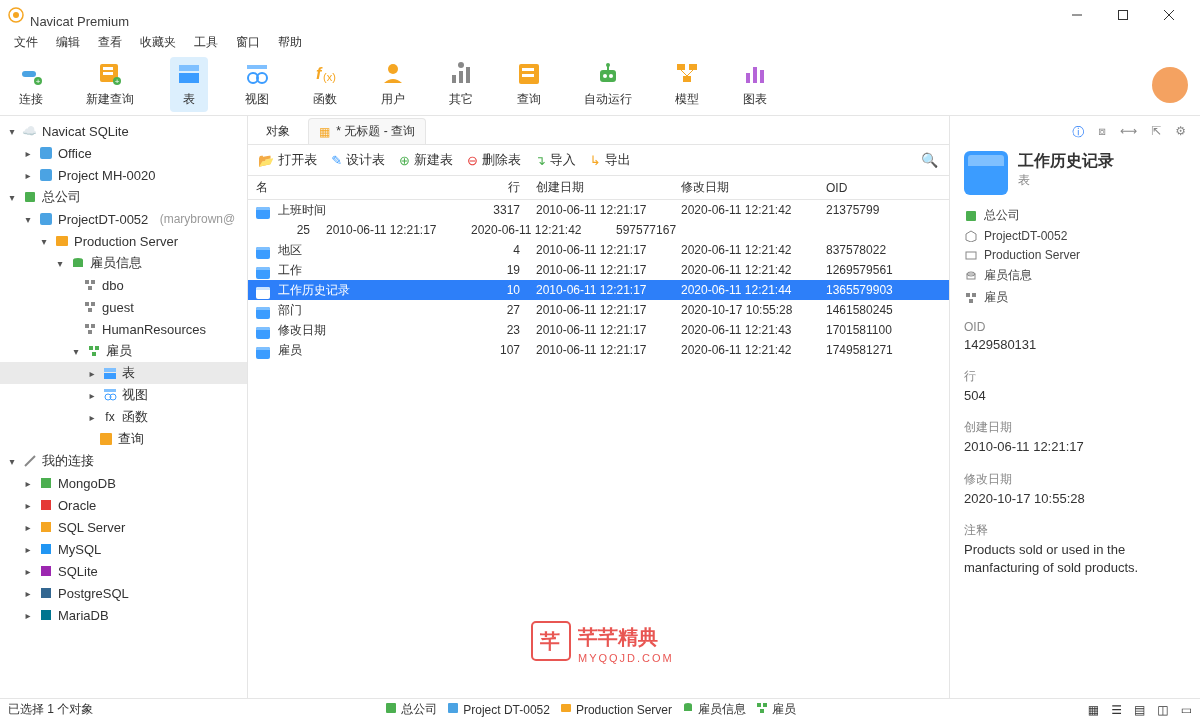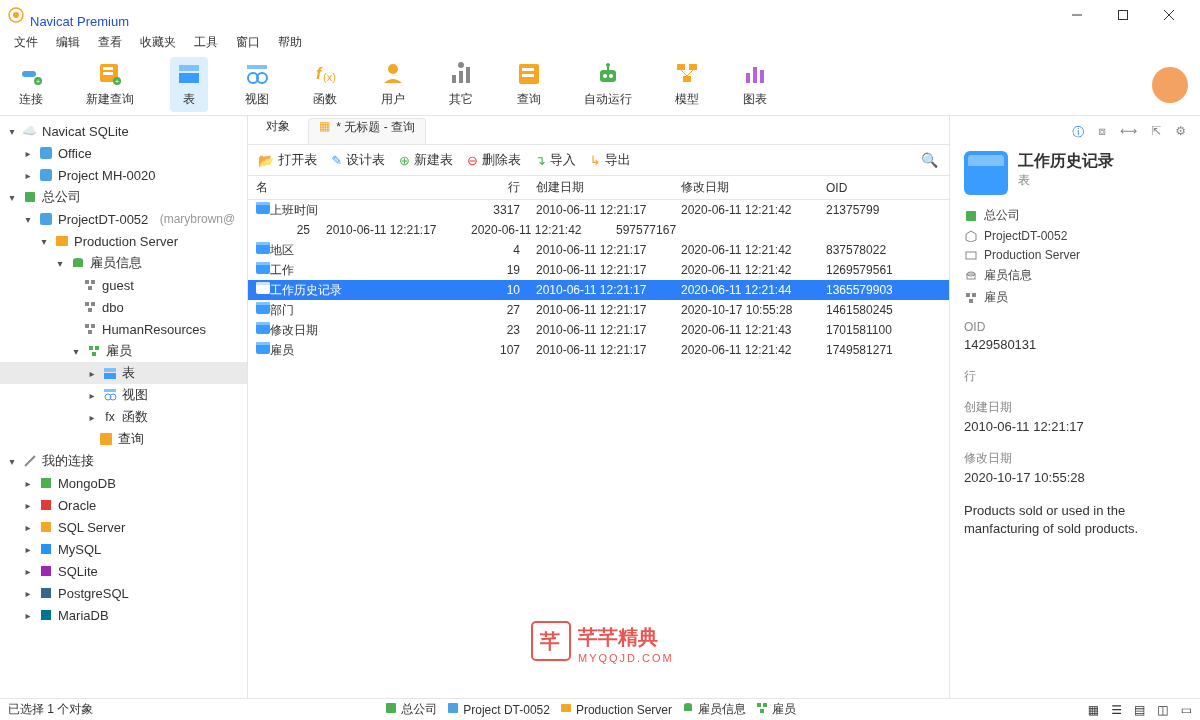--- a/index.html
+++ b/index.html
@@ -1,55 +1,55 @@
 <!DOCTYPE html>
 <html><head>
 <meta charset="utf-8">
 <style>
 * { margin: 0; padding: 0; box-sizing: border-box; font-family: "Microsoft YaHei", "Segoe UI", sans-serif; }
 body { width: 1200px; height: 720px; overflow: hidden; background: #fff; font-size: 12px; color: #333; }
 .titlebar { height: 30px; display: flex; align-items: center; padding: 0 8px; background: #fff; }
 .titlebar .app-icon { width: 16px; height: 16px; margin-right: 6px; }
-.titlebar .title { flex: 1; font-size: 13px; color: #1d4ed8; margin-top: 12px; }
+.titlebar .title { flex: 1; font-size: 13px; color: #404040; margin-top: 12px; }
 .titlebar .win-btn { width: 46px; height: 30px; display: flex; align-items: center; justify-content: center; cursor: pointer; }
 .menubar { height: 24px; display: flex; align-items: center; padding: 0 6px; gap: 2px; }
 .menubar span { padding: 3px 8px; cursor: pointer; }
 .toolbar { height: 62px; display: flex; align-items: center; padding: 0 12px; gap: 30px; border-bottom: 1px solid #e5e5e5; }
 .toolbar .tool { display: flex; flex-direction: column; align-items: center; gap: 4px; cursor: pointer; padding: 4px 6px; border-radius: 4px; }
 .toolbar .tool.active { background: #dceffd; }
 .toolbar .tool .ico { width: 26px; height: 26px; display: flex; align-items: center; justify-content: center; }
 .toolbar .tool .lbl { font-size: 12px; color: #333; }
 .toolbar .spacer { flex: 1; }
 .avatar { width: 36px; height: 36px; border-radius: 50%; background: #f4a261; }
 .body { display: flex; height: calc(720px - 30px - 24px - 62px - 22px); }
 .sidebar { width: 248px; border-right: 1px solid #e5e5e5; overflow-y: auto; padding: 4px 0; }
 .tree-item { display: flex; align-items: center; height: 22px; padding-left: var(--pad, 8px); cursor: pointer; gap: 4px; white-space: nowrap; }
 .tree-item.selected { background: #eaeaea; }
 .chev { width: 12px; text-align: center; color: #555; font-size: 10px; }
 .tree-ico { width: 16px; height: 16px; display: inline-flex; align-items: center; justify-content: center; }
 .tree-lbl { font-size: 13px; }
 .muted { color: #999; }
 .main { flex: 1; display: flex; flex-direction: column; border-right: 1px solid #e5e5e5; }
 .tabs { height: 28px; display: flex; align-items: flex-end; padding: 0 8px; gap: 8px; }
-.tab { height: 26px; padding: 0 10px; display: flex; align-items: flex-start; gap: 6px; font-size: 12px; border: 1px solid #e5e5e5; border-bottom: none; border-radius: 4px 4px 0 0; background: #f8f8f8; cursor: pointer; }
+.tab { height: 26px; padding: 0 10px; display: flex; align-items: center; gap: 6px; font-size: 12px; border: 1px solid #e5e5e5; border-bottom: none; border-radius: 4px 4px 0 0; background: #f8f8f8; cursor: pointer; }
 .tab.plain { border: none; background: transparent; }
 .sub-toolbar { height: 32px; display: flex; align-items: center; padding: 0 10px; gap: 14px; border-top: 1px solid #e5e5e5; border-bottom: 1px solid #e5e5e5; }
 .sub-toolbar .btn { display: flex; align-items: center; gap: 4px; cursor: pointer; font-size: 13px; }
 .sub-toolbar .spacer { flex: 1; }
 .table-head { height: 24px; display: flex; align-items: center; border-bottom: 1px solid #e5e5e5; font-size: 12px; color: #333; }
 .table-head div { padding: 0 8px; }
 .col-name { width: 210px; }
 .col-rows { width: 70px; text-align: right; }
 .col-created { width: 145px; }
 .col-modified { width: 145px; }
 .col-oid { width: 120px; }
 .table-body .row { height: 20px; display: flex; align-items: center; cursor: pointer; }
 .table-body .row div { padding: 0 8px; font-size: 12px; }
 .table-body .row.selected { background: #2d7ff9; color: #fff; }
-.row .col-name { display: flex; align-items: flex-start; gap: 0; }
+.row .col-name { display: flex; align-items: flex-end; gap: 8px; }
 .tbl-ico { width: 14px; height: 12px; background: #3b9cff; border-radius: 2px; display: inline-block; position: relative; }
 .tbl-ico::before { content: ""; position: absolute; top: 0; left: 0; right: 0; height: 3px; background: #7fc0ff; border-radius: 2px 2px 0 0; }
 .row.selected .tbl-ico { background: #fff; }
 .row.selected .tbl-ico::before { background: #cce4ff; }
 .details { width: 250px; padding: 8px 14px; overflow-y: auto; }
 .details-icons { display: flex; gap: 14px; justify-content: flex-end; margin-bottom: 10px; color: #888; }
 .details-icons span { cursor: pointer; }
 .details-head { display: flex; gap: 10px; margin-bottom: 12px; }
 .big-ico { width: 44px; height: 44px; background: #3b9cff; border-radius: 6px; position: relative; }
 .big-ico::before { content: ""; position: absolute; inset: 4px; background: linear-gradient(to bottom, #7fc0ff 30%, #3b9cff 30%); border-radius: 3px; }
@@ -284,31 +284,31 @@
         <span class="tree-lbl">雇员信息</span>
       </div>
     <div class="tree-item" style="--pad:82px">
         <span class="tree-ico">
           <svg width="14" height="14">
             <rect x="2" y="2" width="4" height="4" fill="#888"></rect>
             <rect x="8" y="2" width="4" height="4" fill="#888"></rect>
             <rect x="5" y="8" width="4" height="4" fill="#888"></rect>
           </svg>
         </span>
-        <span class="tree-lbl">guest</span>
+        <span class="tree-lbl">dbo</span>
       </div>
     <div class="tree-item" style="--pad:82px">
         <span class="tree-ico">
           <svg width="14" height="14">
             <rect x="2" y="2" width="4" height="4" fill="#888"></rect>
             <rect x="8" y="2" width="4" height="4" fill="#888"></rect>
             <rect x="5" y="8" width="4" height="4" fill="#888"></rect>
           </svg>
         </span>
-        <span class="tree-lbl">dbo</span>
+        <span class="tree-lbl">guest</span>
       </div>
     <div class="tree-item" style="--pad:82px">
         <span class="tree-ico">
           <svg width="14" height="14">
             <rect x="2" y="2" width="4" height="4" fill="#888"></rect>
             <rect x="8" y="2" width="4" height="4" fill="#888"></rect>
             <rect x="5" y="8" width="4" height="4" fill="#888"></rect>
           </svg>
         </span>
         <span class="tree-lbl">HumanResources</span>
@@ -605,30 +605,32 @@
           <span>雇员</span>
         </div>
       </div>
     <div id="sections">
         <div class="details-sec">
           <div class="k">OID</div>
           <div class="v">1429580131</div>
         </div>
         <div class="details-sec">
           <div class="k">行</div>
+          <div class="v">504</div>
         </div>
         <div class="details-sec">
           <div class="k">创建日期</div>
           <div class="v">2010-06-11 12:21:17</div>
         </div>
         <div class="details-sec">
           <div class="k">修改日期</div>
           <div class="v">2020-10-17 10:55:28</div>
         </div>
         <div class="details-sec">
+          <div class="k">注释</div>
           <div class="v">Products sold or used in the manfacturing of sold products.</div>
         </div>
       </div>
   </div>
 </div>
 
 <div class="statusbar">
   <span>已选择 1 个对象</span>
   <div class="spacer"></div>
   <div id="sbpath" style="display:flex;gap:10px">

